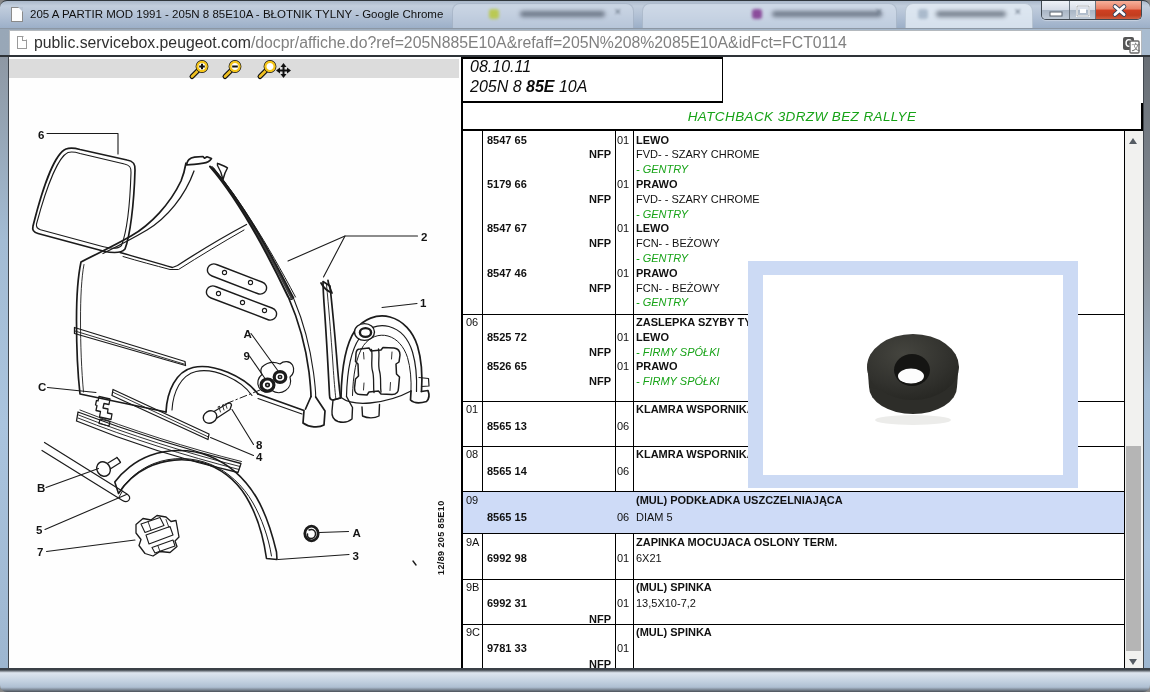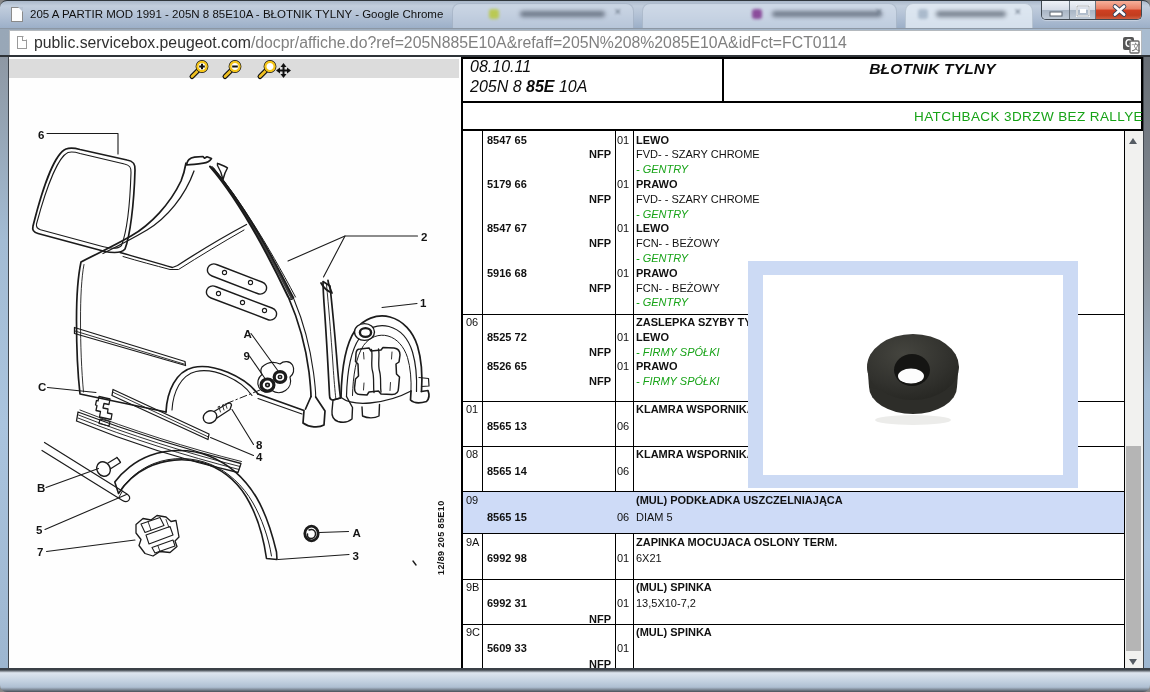--- a/index.html
+++ b/index.html
@@ -47,21 +47,21 @@
   #lpane{position:absolute;left:9px;top:57px;width:452px;height:611px;background:#fefefe;}
   #ltoolbar{position:absolute;left:0;top:2px;width:450px;height:19px;background:#dcdcdc;}
 
   
   #rpane{position:absolute;left:461px;top:57px;width:682px;height:611px;background:#ffffff;}
   .blk{position:absolute;border:2px solid #000;font-style:italic;}
   #hd1{left:0px;top:0px;width:262px;height:46px;border-right:1px solid #000;}
   #hd2{left:262px;top:0px;width:420px;height:46px;border-left:1px solid #000;}
   #hdgreen{left:0;top:46px;width:682px;height:28px;border-top:none;}
   .t16{font-size:16px;color:#0b0b0b;}
-  #greentxt{position:absolute;width:682px;top:52px;text-align:right;font-size:13.5px;color:#17a317;letter-spacing:0.4px;}
+  #greentxt{position:absolute;width:682px;top:52px;text-align:center;font-size:13.5px;font-style:italic;color:#17a317;letter-spacing:0.4px;}
 
   
   #tbl{position:absolute;left:0px;top:74px;width:664px;height:537px;border-left:2px solid #000;border-right:1px solid #000;overflow:hidden;background:#fff;}
   .hline{position:absolute;left:0;width:664px;height:1px;background:#000;}
   .vl{position:absolute;top:0;bottom:0;width:1px;background:#000;}
   .cell{position:absolute;font-size:11px;color:#111;white-space:nowrap;}
   .b{font-weight:bold;}
   .green{color:#17a317;font-style:italic;}
   .hilite{position:absolute;left:0;width:664px;background:#cedbf7;}
 
@@ -307,23 +307,20 @@
         <text x="444" y="575" transform="rotate(-90 444 575)" font-size="9px" letter-spacing="0.4">12/89 205 85E10</text>
       </g>
     </svg>
   </div>
 
   <div id="rpane">
     <div class="blk t16" id="hd1">
         <div style="position:absolute;left:7px;top:-1px;">08.10.11</div>
         <div style="position:absolute;left:7px;top:19px;text-align:right;">205N 8 <span class="b">85E</span> 10A</div>
       </div>
-    <div class="blk t16" id="hd2">
-        <div style="position:absolute;width:100%;top:1px;text-align:center;font-weight:bold;font-size:15.5px;letter-spacing:0.2px;">BŁOTNIK TYLNY</div>
-      </div>
     <div class="blk" id="hdgreen"></div>
     <div id="greentxt">HATCHBACK 3DRZW BEZ RALLYE</div>
 
     <div id="tbl">
         <div class="vl" style="left:19px"></div>
         <div class="vl" style="left:152px"></div>
         <div class="vl" style="left:170px"></div>
         <div class="hline" style="top:182.5px"></div>
         <div class="hline" style="top:269.5px"></div>
         <div class="hline" style="top:314.5px"></div>
@@ -343,21 +340,21 @@
         <div class="cell b" style="left:173px;top:46.900000000000006px">PRAWO</div>
         <div class="cell b" style="left:126px;top:61.7px">NFP</div>
         <div class="cell " style="left:173px;top:61.7px">FVD- - SZARY CHROME</div>
         <div class="cell green" style="left:173px;top:76.5px">- GENTRY</div>
         <div class="cell b" style="left:24px;top:91.30000000000001px">8547 67</div>
         <div class="cell " style="left:154px;top:91.30000000000001px">01</div>
         <div class="cell b" style="left:173px;top:91.30000000000001px">LEWO</div>
         <div class="cell b" style="left:126px;top:106.10000000000001px">NFP</div>
         <div class="cell " style="left:173px;top:106.10000000000001px">FCN- - BEŻOWY</div>
         <div class="cell green" style="left:173px;top:120.9px">- GENTRY</div>
-        <div class="cell b" style="left:24px;top:135.70000000000002px">5916 68</div>
+        <div class="cell b" style="left:24px;top:135.70000000000002px">8547 46</div>
         <div class="cell " style="left:154px;top:135.70000000000002px">01</div>
         <div class="cell b" style="left:173px;top:135.70000000000002px">PRAWO</div>
         <div class="cell b" style="left:126px;top:150.50000000000003px">NFP</div>
         <div class="cell " style="left:173px;top:150.50000000000003px">FCN- - BEŻOWY</div>
         <div class="cell green" style="left:173px;top:165.3px">- GENTRY</div>
         <div class="cell " style="left:3px;top:185px">06</div>
         <div class="cell b" style="left:173px;top:185px">ZASLEPKA SZYBY TYLNEJ NIERUCHOMEJ</div>
         <div class="cell b" style="left:24px;top:199.8px">8525 72</div>
         <div class="cell " style="left:154px;top:199.8px">01</div>
         <div class="cell b" style="left:173px;top:199.8px">LEWO</div>
@@ -387,21 +384,21 @@
         <div class="cell " style="left:154px;top:420.8px">01</div>
         <div class="cell " style="left:173px;top:420.8px">6X21</div>
         <div class="cell " style="left:3px;top:450px">9B</div>
         <div class="cell b" style="left:173px;top:450px">(MUL) SPINKA</div>
         <div class="cell b" style="left:24px;top:465.8px">6992 31</div>
         <div class="cell " style="left:154px;top:465.8px">01</div>
         <div class="cell " style="left:173px;top:465.8px">13,5X10-7,2</div>
         <div class="cell b" style="left:126px;top:481.6px">NFP</div>
         <div class="cell " style="left:3px;top:495px">9C</div>
         <div class="cell b" style="left:173px;top:495px">(MUL) SPINKA</div>
-        <div class="cell b" style="left:24px;top:510.8px">5609 33</div>
+        <div class="cell b" style="left:24px;top:510.8px">9781 33</div>
         <div class="cell " style="left:154px;top:510.8px">01</div>
         <div class="cell b" style="left:126px;top:526.6px">NFP</div>
       </div>
 
     <div id="sbar">
       <div class="sarrow" style="top:7px;left:4px;border-width:0 4.5px 6px 4.5px;border-color:transparent transparent #555c63 transparent;"></div>
       <div class="sarrow" style="bottom:3px;left:4px;border-width:6px 4.5px 0 4.5px;border-color:#555c63 transparent transparent transparent;"></div>
       <div id="sthumb" style="top:315px;height:205px;"></div>
     </div>
 

